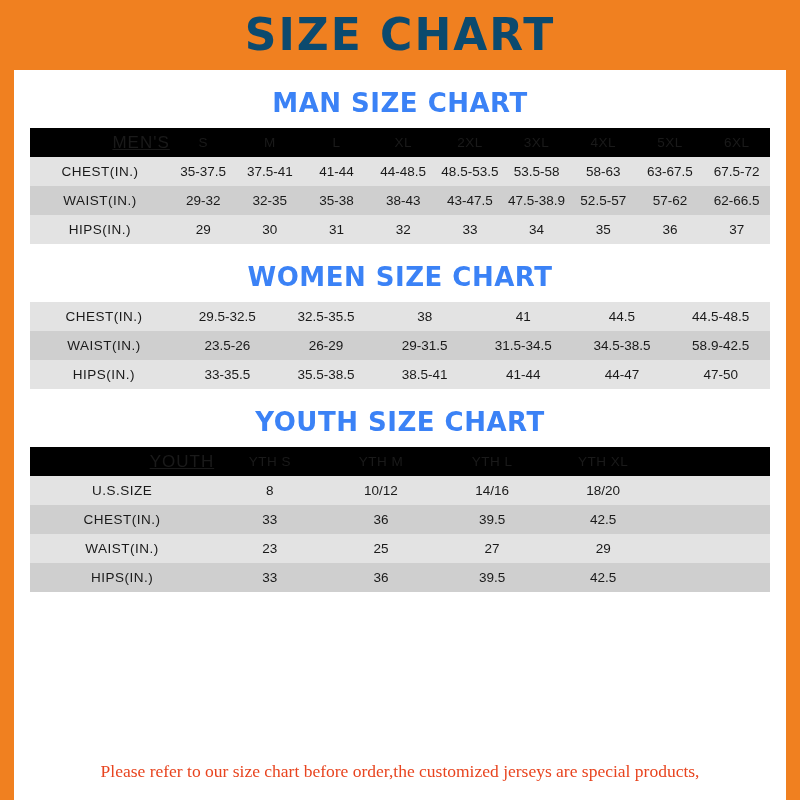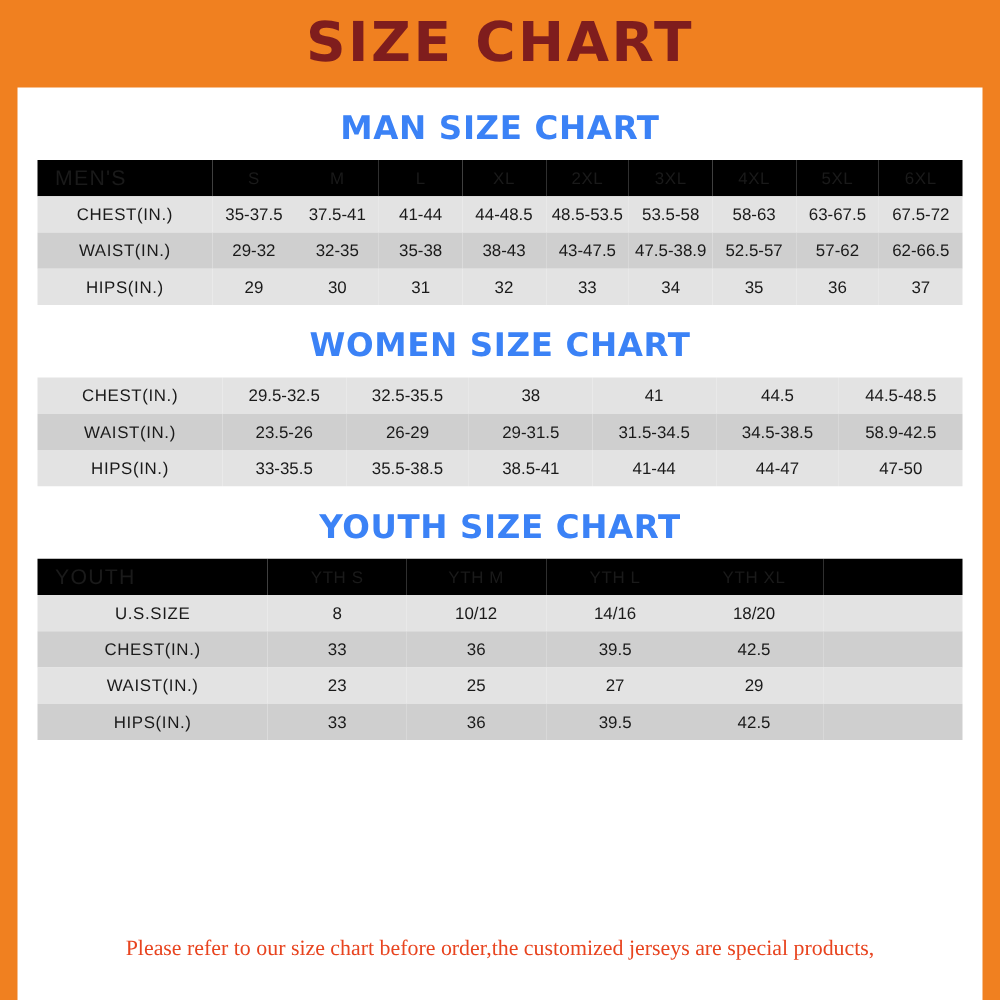--- a/index.html
+++ b/index.html
@@ -29,21 +29,21 @@
     display: flex;
     align-items: center;
     justify-content: center;
     margin: 0 -14px;
   }
   .header-title {
     font-family: "DejaVu Sans", sans-serif;
     font-weight: bold;
     font-size: 44px;
     letter-spacing: 2px;
-    color: #7f1d1d;
+    color: #0c4a6e;
     line-height: 1;
   }
   .section-title {
     text-align: center;
     font-family: "DejaVu Sans", sans-serif;
     font-weight: bold;
     font-size: 26px;
     letter-spacing: 0.5px;
     color: #3b82f6;
     margin: 18px 0 10px 0;
@@ -70,41 +70,42 @@
   .head-row th {
     background: #000000;
     color: #ffffff;
     font-family: "DejaVu Sans", sans-serif;
     font-weight: bold;
     font-size: 16px;
     height: 38px;
     letter-spacing: 0.5px;
   }
   .head-row th.corner {
-    text-align: left;
+    text-align: right;
     padding-left: 14px;
     font-size: 17px;
     letter-spacing: 1px;
+    text-decoration: underline;
   }
   .row-a td { background: #e3e3e3; }
   .row-b td { background: #cfcfcf; }
   .row-label {
     font-size: 13.5px;
     color: #1a1a1a;
     letter-spacing: 0.5px;
   }
   .men-col-first { width: 17%; }
   .women-col-first { width: 20%; }
   .youth-col-first { width: 23%; }
 
   .footer-note {
     position: absolute;
     left: 14px;
     right: 14px;
-    bottom: 17px;
+    bottom: 4px;
     padding: 6px 10px 12px 10px;
     text-align: center;
     color: #e8441f;
     font-family: "Liberation Serif", serif;
     font-size: 17.5px;
     line-height: 1.45;
   }
   .footer-note div { white-space: nowrap; }
 </style>
 </head>

